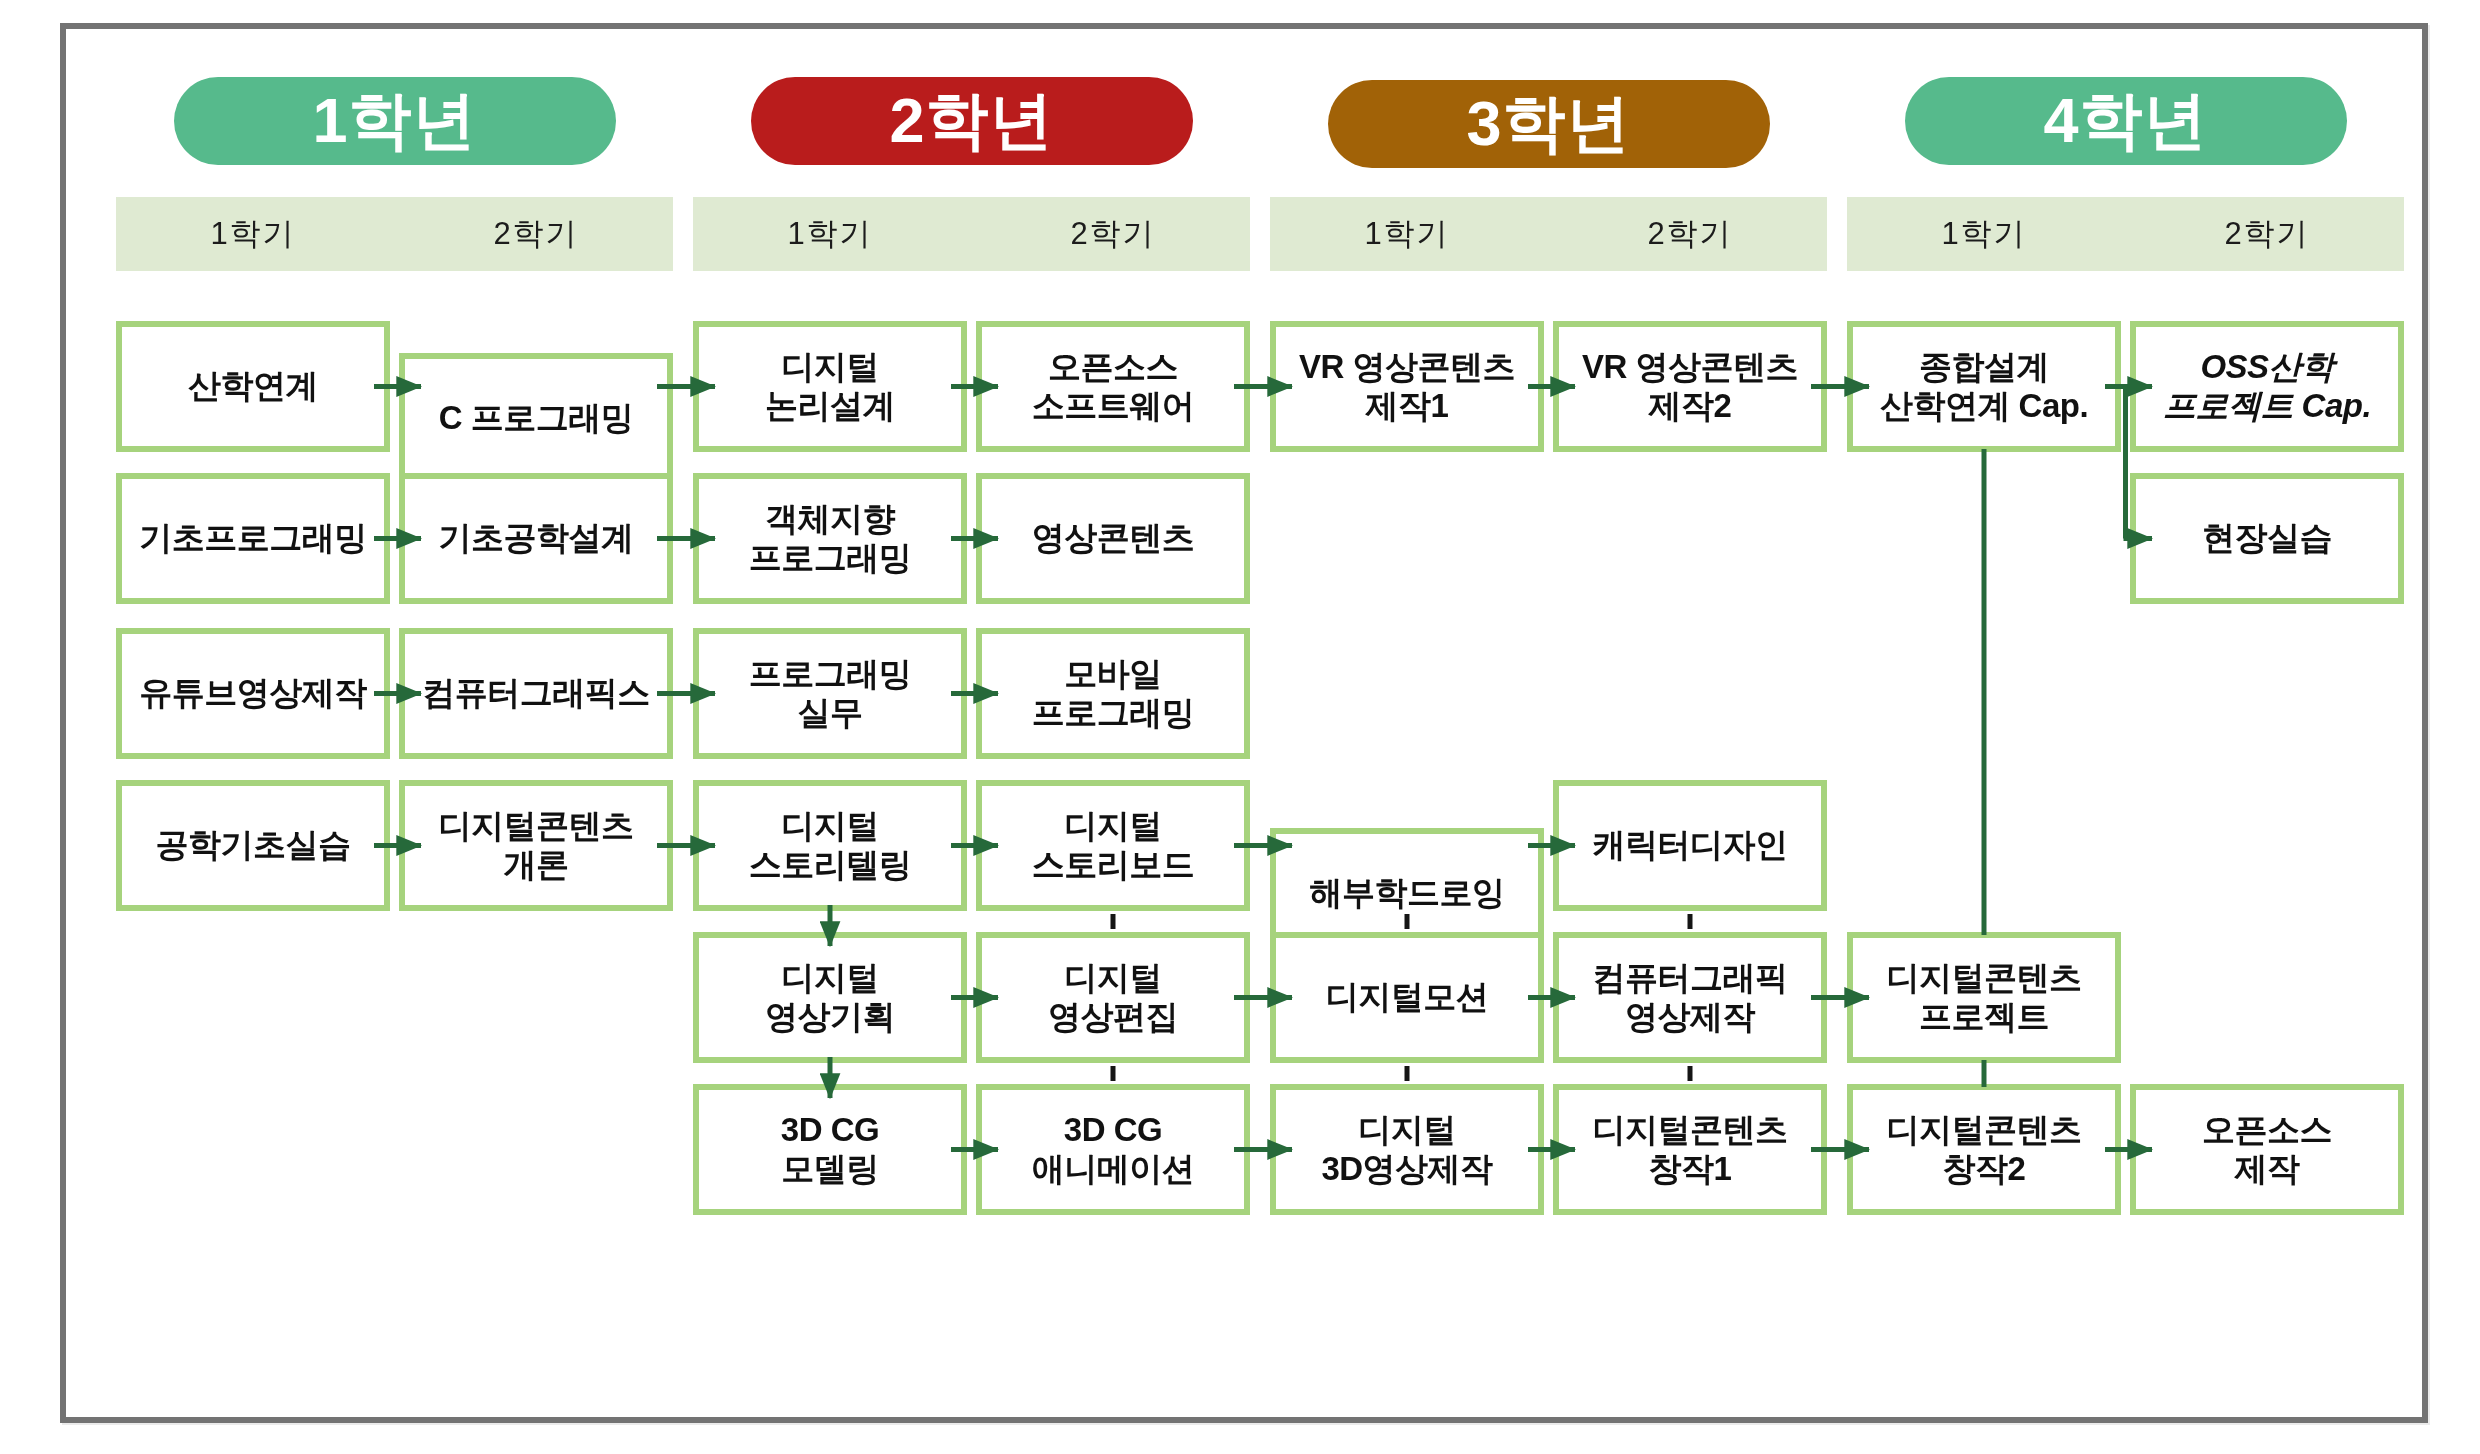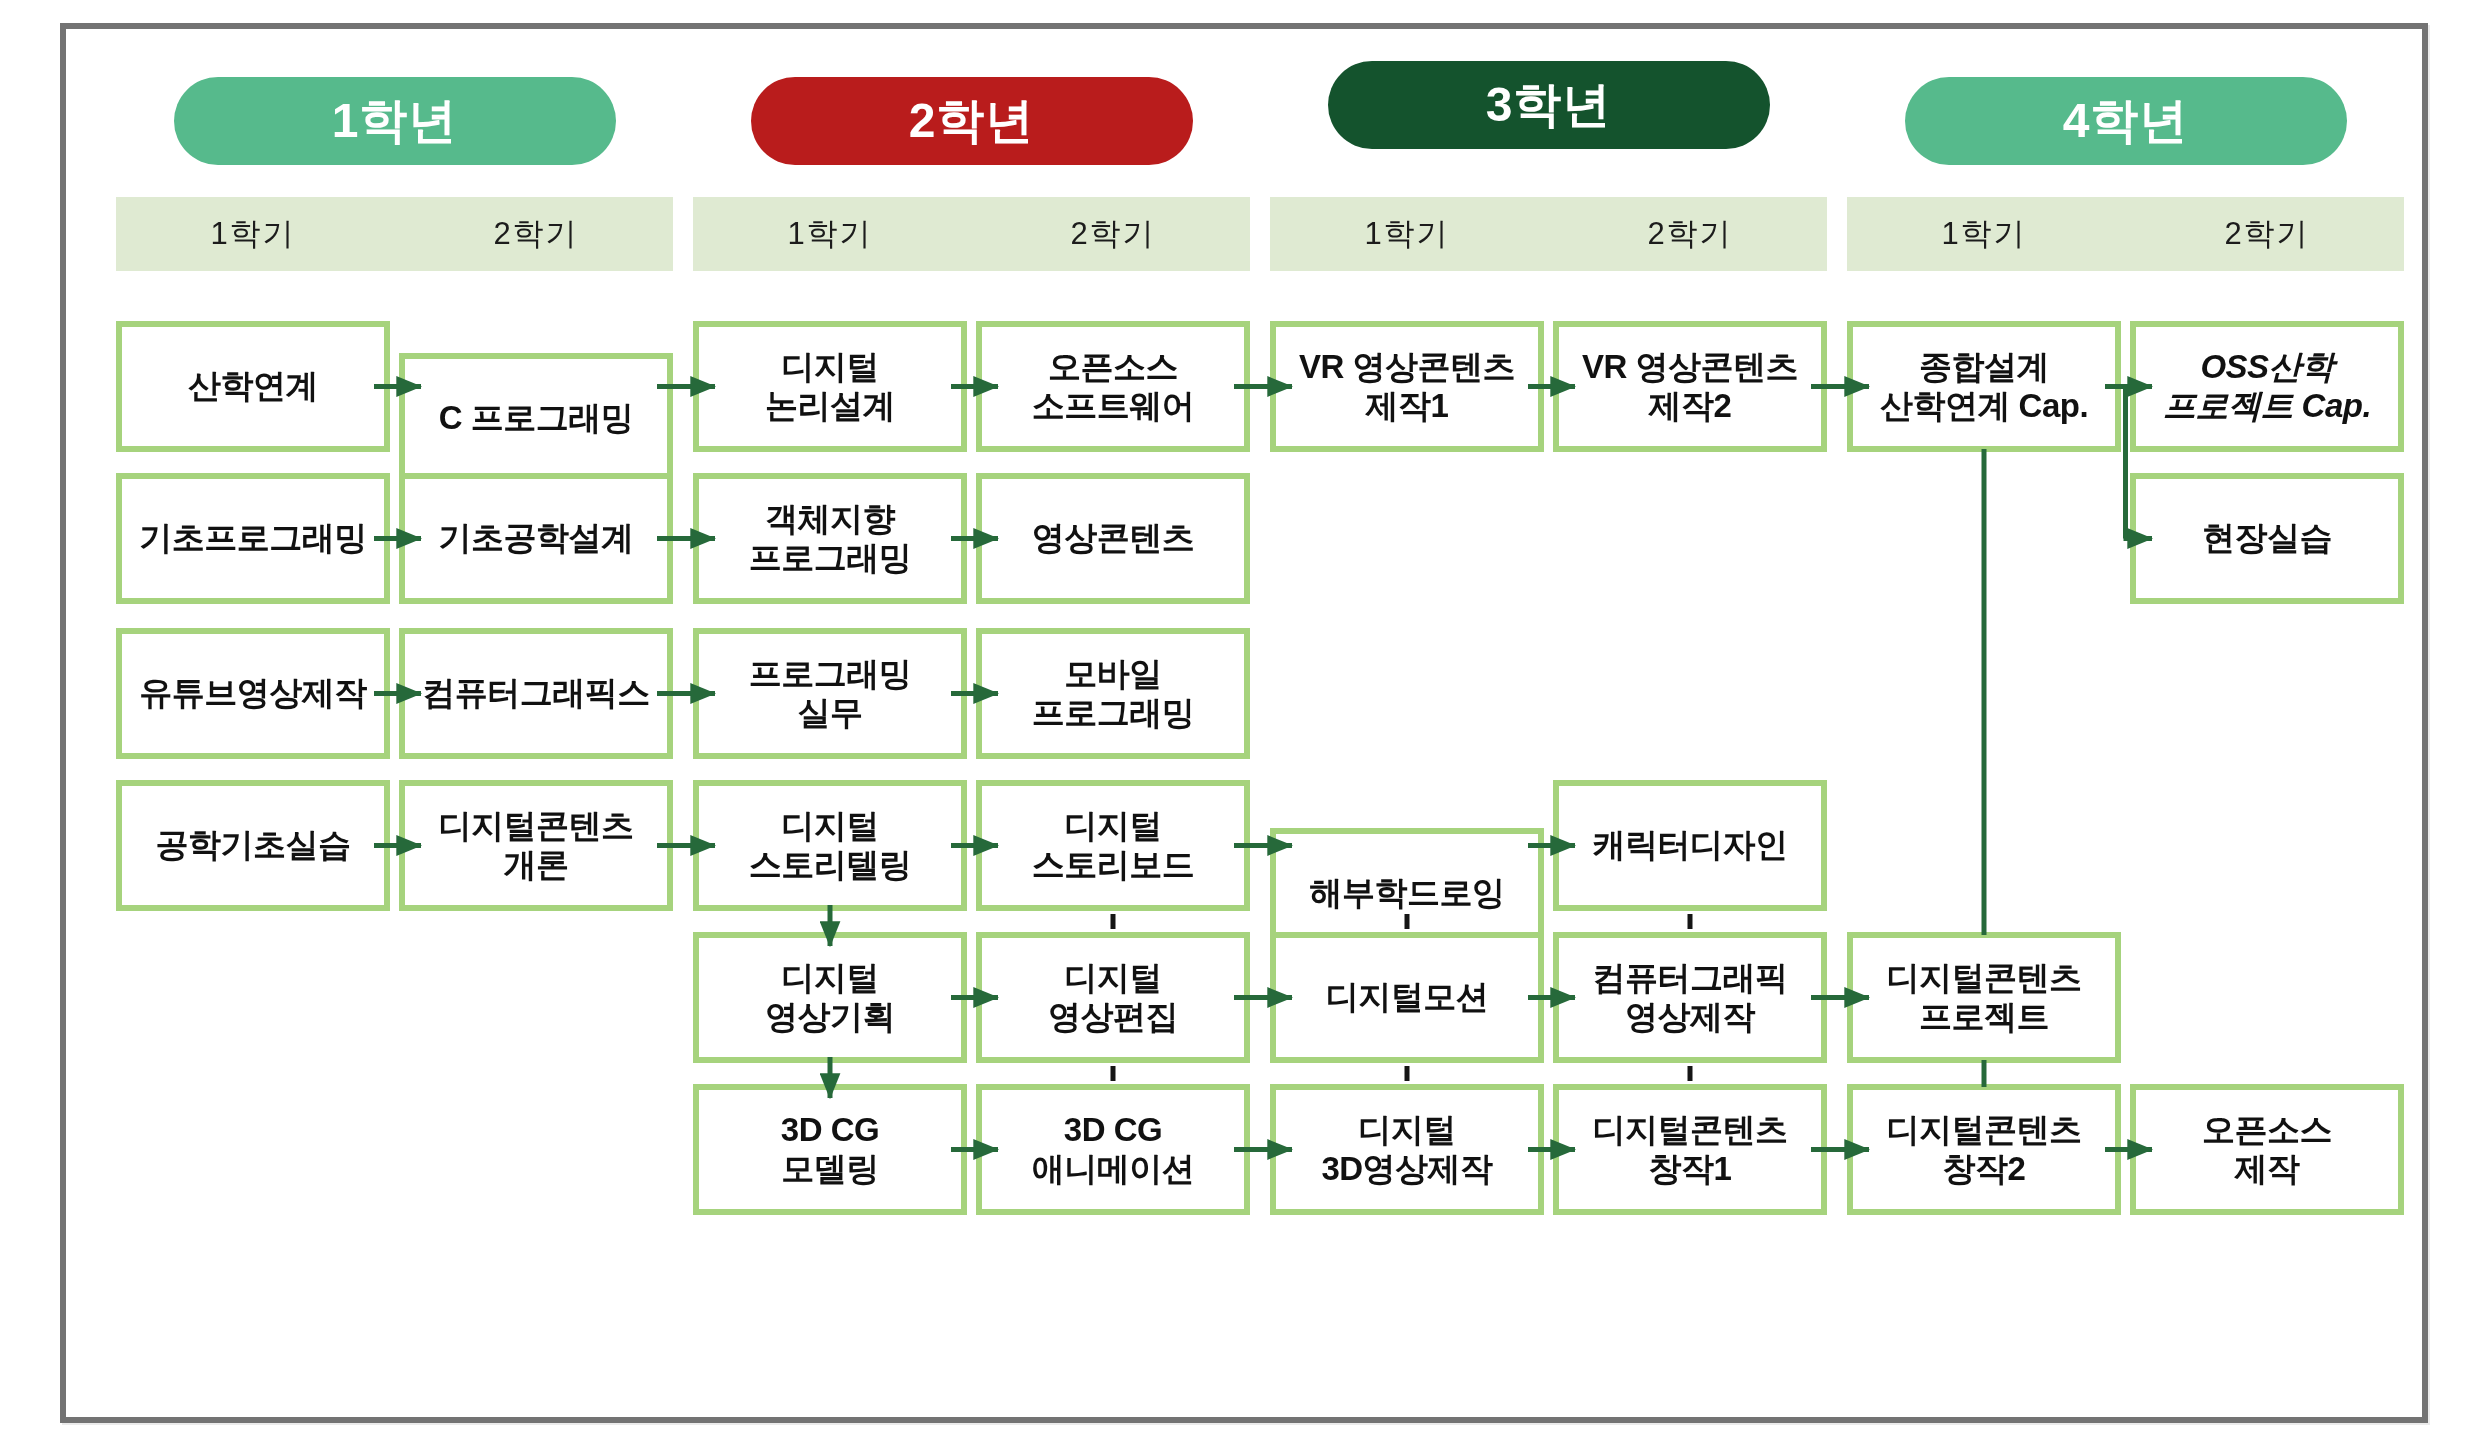--- a/index.html
+++ b/index.html
@@ -13,21 +13,21 @@
   .canvas{position:absolute;left:0;top:0;width:2480px;height:1454px;}
   .frame{
     position:absolute;left:60px;top:23px;width:2356px;height:1388px;
     border:6px solid #737373;background:#ffffff;
     box-shadow:2px 2px 0 rgba(0,0,0,0.08);
   }
   .year-pill{
     position:absolute;height:88px;width:442px;
     border-radius:44px;
     display:flex;align-items:center;justify-content:center;
-    color:#ffffff;font-size:48px;font-weight:bold;letter-spacing:1px;
+    color:#ffffff;font-size:63px;font-weight:bold;letter-spacing:1px;
   }
   .sem-bar{
     position:absolute;height:74px;width:557px;
   }
   .sem-label{
     position:absolute;width:274px;height:74px;
     display:flex;align-items:center;justify-content:center;
     font-size:31px;color:#1c1c1c;font-weight:400;letter-spacing:2px;
   }
   .course-box{
@@ -51,21 +51,21 @@
   <div class="frame"></div>
   <div id="nodes">
       <div class="year-pill" style="left: 173.5px; top: 77px; background: rgb(86, 186, 140);">1학년</div>
       <div class="sem-bar" style="left: 116px; top: 197px; width: 557px; height: 74px; background: rgb(223, 234, 210);"></div>
       <div class="sem-label" style="left: 116px; top: 197px;">1학기</div>
       <div class="sem-label" style="left: 399px; top: 197px;">2학기</div>
       <div class="year-pill" style="left: 750.5px; top: 77px; background: #b91c1c;">2학년</div>
       <div class="sem-bar" style="left: 693px; top: 197px; width: 557px; height: 74px; background: rgb(223, 234, 210);"></div>
       <div class="sem-label" style="left: 693px; top: 197px;">1학기</div>
       <div class="sem-label" style="left: 976px; top: 197px;">2학기</div>
-      <div class="year-pill" style="left: 1327.5px; top: 61px; background: #14532d;">3학년</div>
+      <div class="year-pill" style="left: 1327.5px; top: 80px; background: #a16207;">3학년</div>
       <div class="sem-bar" style="left: 1270px; top: 197px; width: 557px; height: 74px; background: rgb(223, 234, 210);"></div>
       <div class="sem-label" style="left: 1270px; top: 197px;">1학기</div>
       <div class="sem-label" style="left: 1553px; top: 197px;">2학기</div>
       <div class="year-pill" style="left: 1904.5px; top: 77px; background: rgb(86, 186, 140);">4학년</div>
       <div class="sem-bar" style="left: 1847px; top: 197px; width: 557px; height: 74px; background: rgb(223, 234, 210);"></div>
       <div class="sem-label" style="left: 1847px; top: 197px;">1학기</div>
       <div class="sem-label" style="left: 2130px; top: 197px;">2학기</div>
       <div class="course-box" style="left: 116px; top: 321px; border: 6px solid rgb(166, 211, 125);">산학연계</div>
       <div class="course-box" style="left: 399px; top: 321px; border: 6px solid rgb(166, 211, 125); margin-top: 32px;">C 프로그래밍</div>
       <div class="course-box" style="left: 693px; top: 321px; border: 6px solid rgb(166, 211, 125);">디지털

